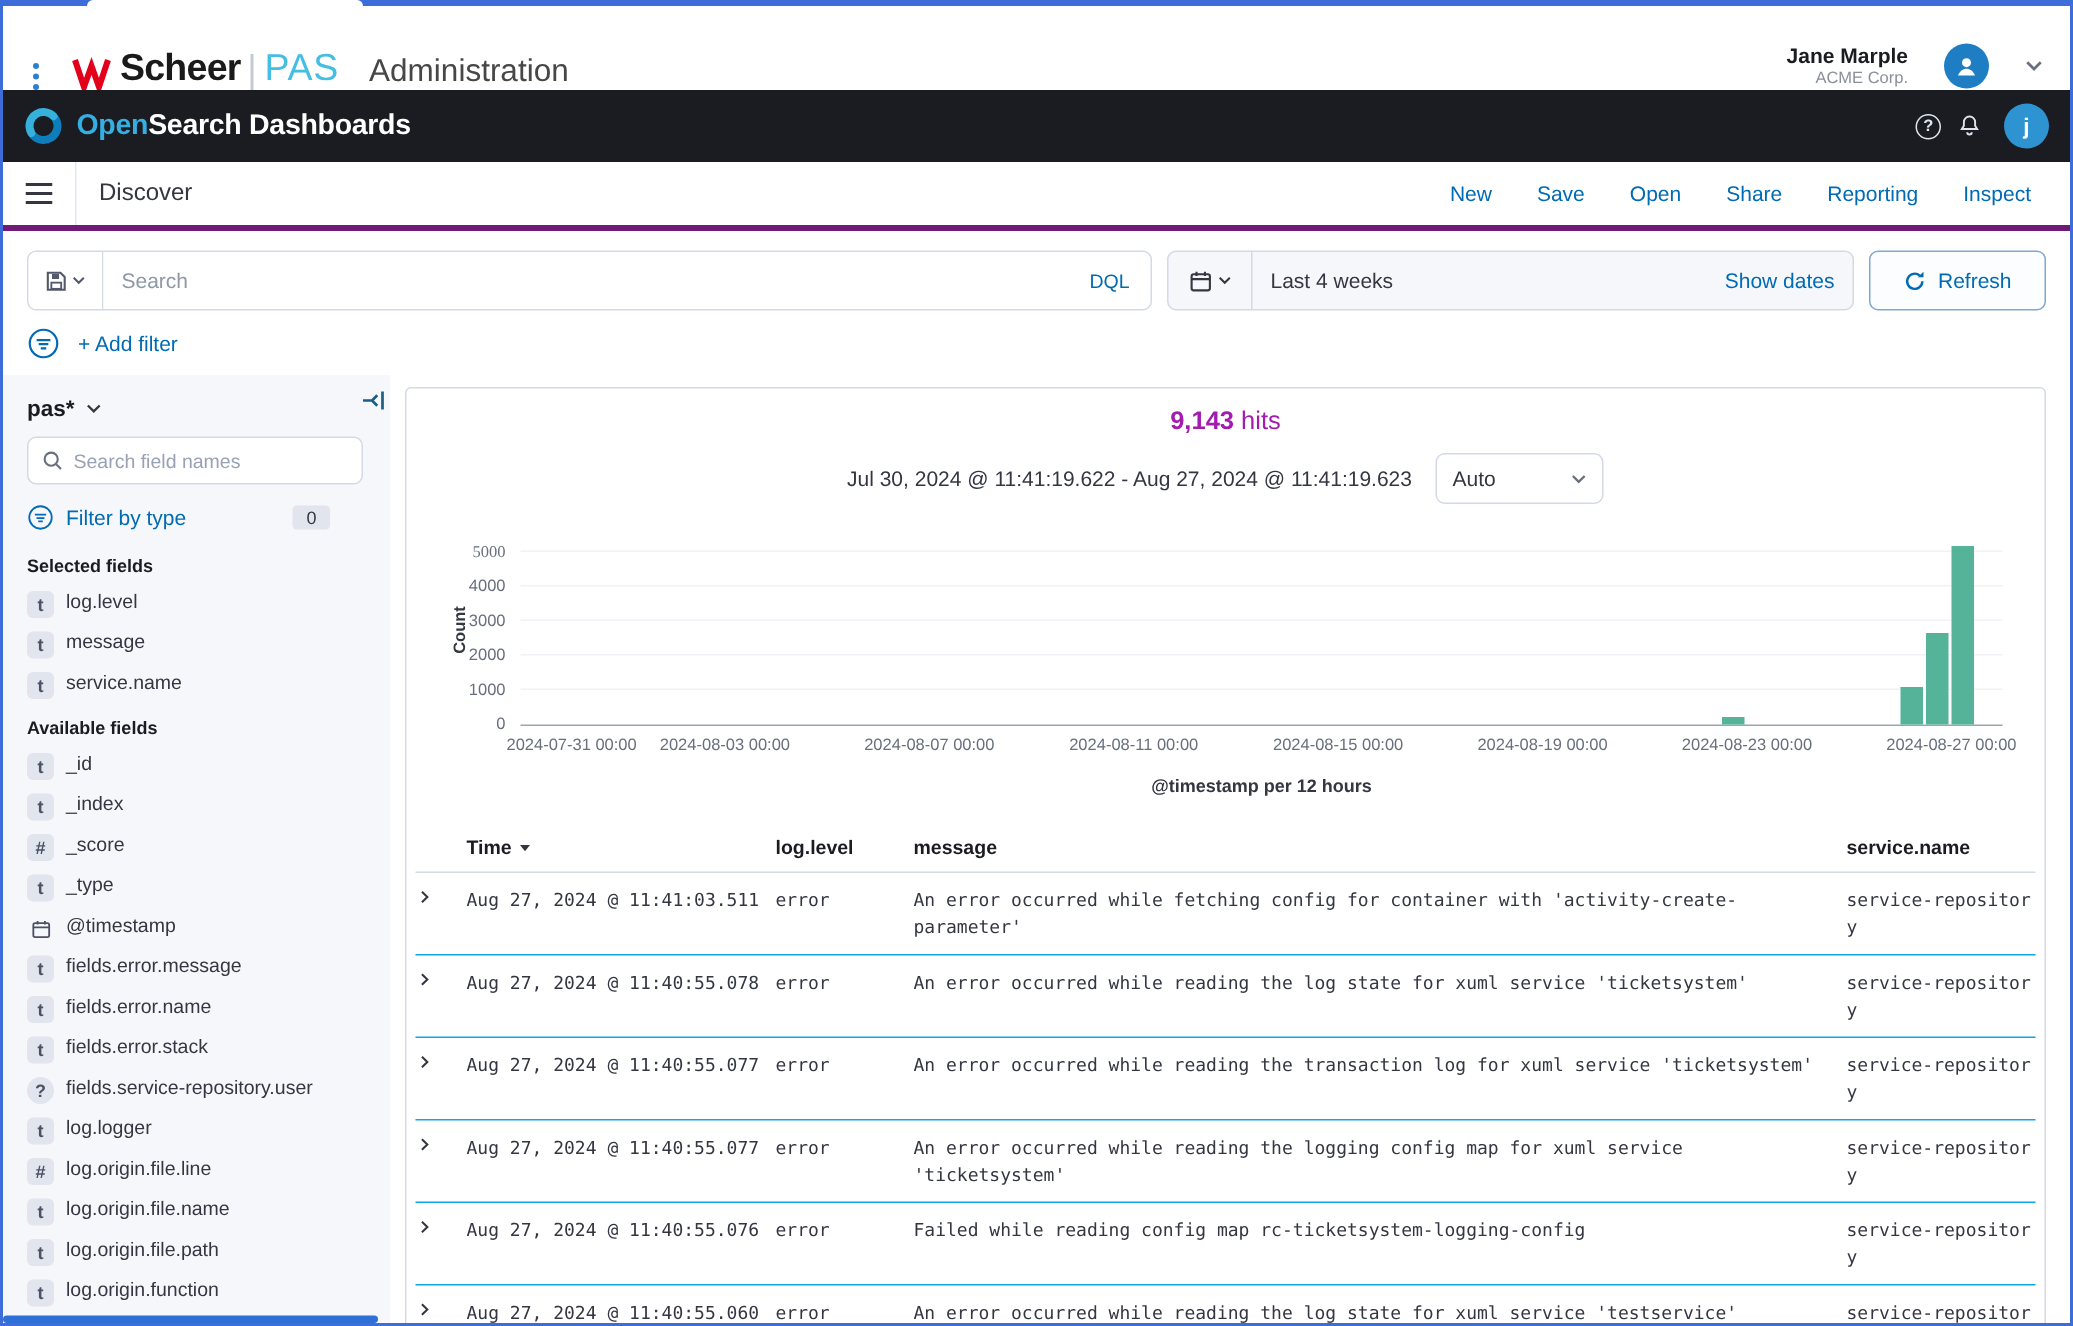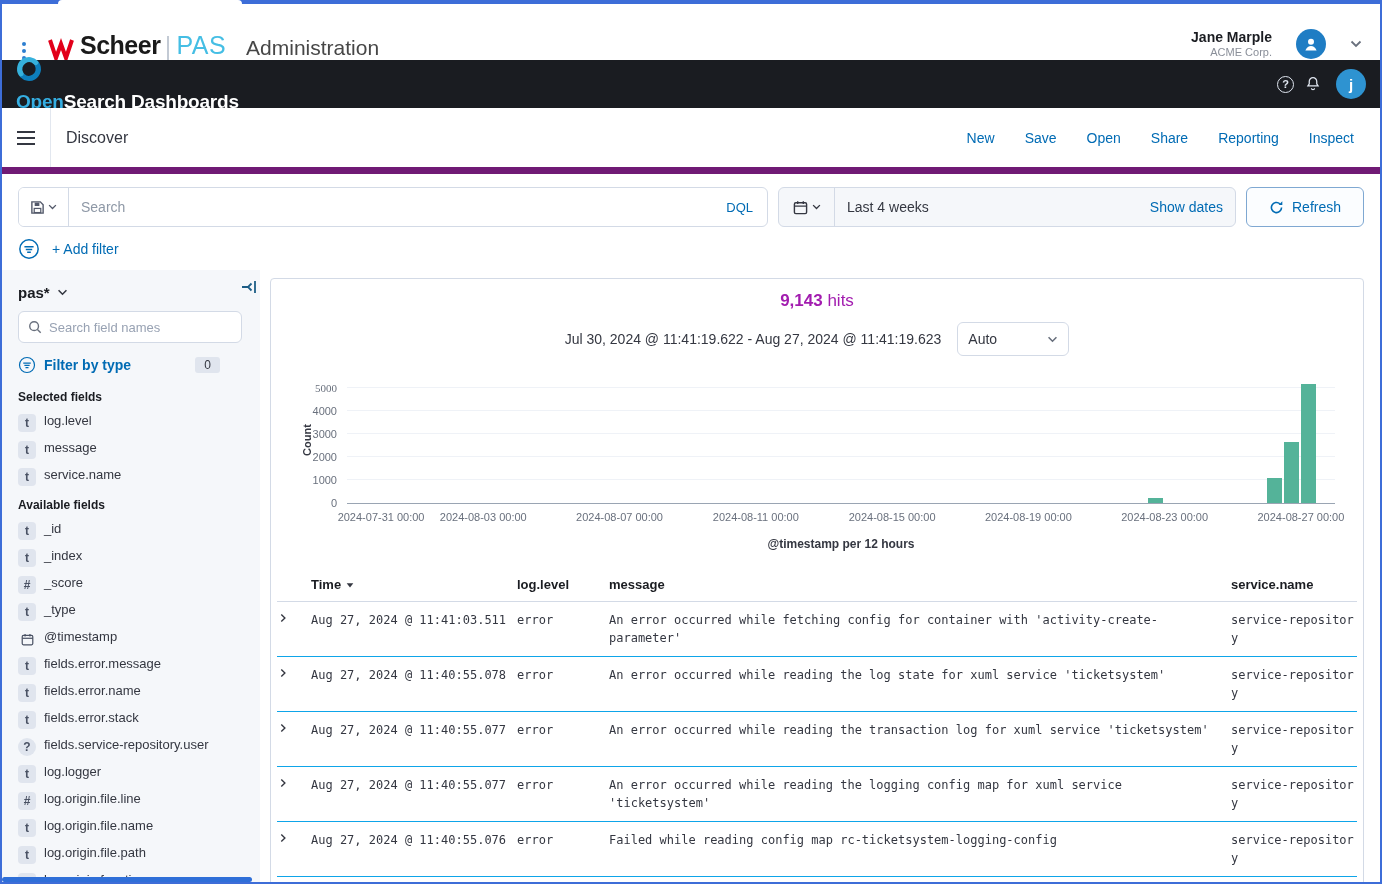--- a/index.html
+++ b/index.html
@@ -23,33 +23,33 @@
   .brand-pas { font-size:25px; color:#45BEE4; letter-spacing:0.5px; }
   .appbar-title { font-size:21px; color:#474747; margin-left:20px; font-weight:400; }
   .app-bar-right { margin-left:auto; display:flex; align-items:center; gap:24px; }
   .user-texts { display:flex; flex-direction:column; align-items:flex-end; line-height:1.25; }
   .user-name { font-size:14px; font-weight:700; color:#1A1C21; }
   .user-org { font-size:11px; color:#8A8F99; }
   .user-avatar { width:30px; height:30px; border-radius:50%; background:#1F7DC4; display:flex; align-items:center; justify-content:center; }
 
   
   .osd-header { height:48px; background:#1A1C21; display:flex; align-items:center; padding:0 14px; flex:none; }
-  .osd-brand { display:flex; gap:9px;flex-direction:column; }
+  .osd-brand { display:flex; align-items:center; gap:9px; }
   .osd-brand-text { font-size:19px; font-weight:700; letter-spacing:-0.2px; }
   .brand-open { color:#35AEE2; }
   .brand-search { color:#FFFFFF; }
   .brand-rest { color:#FFFFFF; }
   .osd-right { margin-left:auto; display:flex; align-items:center; gap:10px; }
   .q-icon { width:17px; height:17px; border:1.5px solid #DFE5EF; border-radius:50%; display:flex; align-items:center; justify-content:center;
             color:#DFE5EF; font-size:11px; font-weight:700; cursor:pointer; }
   .osd-avatar { width:30px; height:30px; border-radius:50%; background:#2E93D1; color:#fff; font-size:15px; font-weight:700;
                 display:flex; align-items:center; justify-content:center; cursor:pointer; margin-left:4px; }
 
   
-  .nav-row { height:66px; background:#fff; border-bottom:7px solid #701a75; display:flex; align-items:center; flex:none; }
+  .nav-row { height:46px; background:#fff; border-bottom:4px solid #701a75; display:flex; align-items:center; flex:none; }
   .hamburger { width:49px; height:100%; display:flex; align-items:center; justify-content:center; border-right:1px solid #E2E7EF; cursor:pointer; }
   .nav-title { font-size:16px; color:#343741; margin-left:15px; }
   .nav-actions { margin-left:auto; display:flex; align-items:center; gap:30px; padding-right:26px; }
   .nav-link { color:#006BB4; font-size:14px; text-decoration:none; cursor:pointer; }
 
   
   .query-row { display:flex; align-items:center; gap:10px; padding:13px 16px 11px; background:#fff; flex:none; }
   .search-group { display:flex; align-items:stretch; flex:1; height:40px; border:1px solid #D3DAE6; border-radius:6px; background:#fff; overflow:hidden; }
   .save-query-btn { width:50px; display:flex; align-items:center; justify-content:center; gap:3px; border-right:1px solid #D3DAE6; cursor:pointer; background:#fff; }
   .search-input { flex:1; border:none; outline:none; padding:0 12px; font-size:14px; color:#343741; font-family:"Liberation Sans",sans-serif; }
@@ -77,21 +77,21 @@
   
   .sidebar { width:258px; flex:none; background:#F5F7FA; padding:10px 10px 0 16px; position:relative; overflow:hidden; }
   .index-row { display:flex; align-items:center; gap:7px; padding:4px 0 8px; cursor:pointer; }
   .index-pattern { font-size:15px; font-weight:700; color:#1A1C21; }
   .collapse-btn { position:absolute; right:3px; top:10px; cursor:pointer; }
   .field-search { height:32px; border:1px solid #D3DAE6; border-radius:6px; background:#fff; display:flex; align-items:center;
                   gap:7px; padding:0 9px; margin:2px 8px 10px 0; }
   .field-search input { border:none; outline:none; flex:1; font-size:13px; color:#343741; min-width:0; background:transparent; font-family:"Liberation Sans",sans-serif;}
   .field-search input::placeholder { color:#98A2B3; }
   .filter-type-row { display:flex; align-items:center; gap:8px; padding:3px 0 8px; cursor:pointer; }
-  .filter-type-label { color:#006BB4; font-size:14px;font-weight:bold; }
+  .filter-type-label { color:#006BB4; font-size:14px; }
   .filter-count { margin-left:auto; margin-right:30px; background:#E0E5EE; border-radius:3px; padding:1px 9px; font-size:12px; color:#343741; }
   .field-section-title { font-size:12px; font-weight:700; color:#1A1C21; margin:8px 0 5px; }
   .field-item { display:flex; align-items:flex-start; gap:8px; padding:4px 6px 4px 0; cursor:pointer; border-radius:3px; }
   .field-badge { width:18px; height:18px; border-radius:4px; background:#E0E5EE; color:#4A5264; font-size:12px; font-weight:700;
                  display:flex; align-items:center; justify-content:center; flex:none; margin-top:1px; }
   .badge-unknown { border-radius:50%; background:#E0E5EE; }
   .badge-date { background:transparent; }
   .field-name { font-size:13px; color:#343741; line-height:1.3; min-width:0; overflow-wrap:anywhere; }
   .sidebar-hscroll { position:absolute; left:0; bottom:0; width:250px; height:5px; background:#2F6FD8; border-radius:3px; cursor:pointer; }
 

